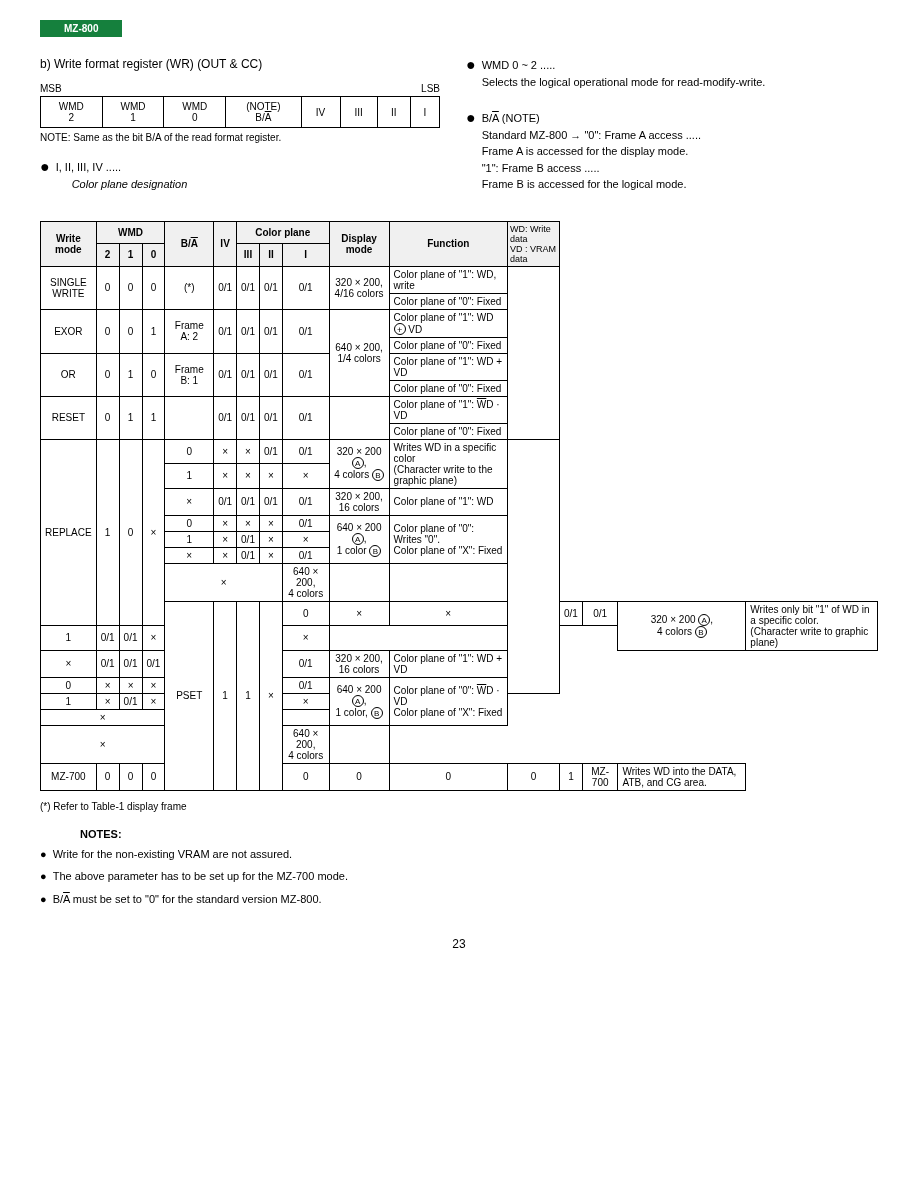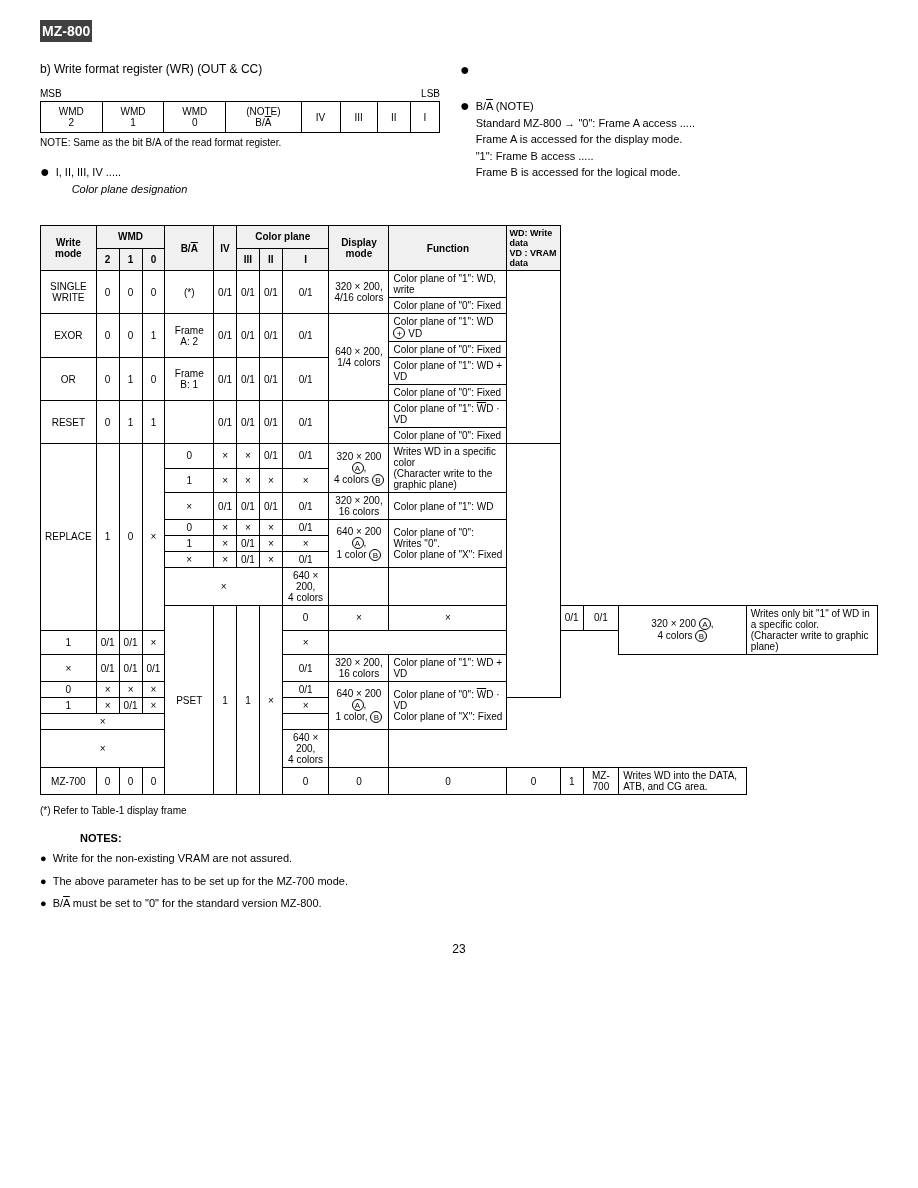--- a/index.html
+++ b/index.html
@@ -6,25 +6,25 @@
     body {
       background: #fff;
       font-family: Arial, Helvetica, sans-serif;
       font-size: 11px;
       color: #000;
       width: 918px;
       min-height: 1188px;
       padding: 20px 40px;
     }
     .header-badge {
-      background: #404040;
+      background: #15803d;
       color: #fff;
       font-weight: bold;
-      font-size: 14px;
-      padding: 3px 2px;
+      font-size: 10px;
+      padding: 3px 24px;
       display: inline-block;
       margin-bottom: 20px;
     }
     .section-title {
       font-size: 12px;
       margin-bottom: 12px;
     }
     
     .register-diagram {
       margin-bottom: 16px;
@@ -47,21 +47,21 @@
       text-align: center;
       padding: 4px 8px;
       font-size: 10px;
     }
     .reg-note {
       font-size: 10px;
     }
     
     .top-section {
       display: flex;
-      gap: 20px;
+      gap: 26px;
       margin-bottom: 20px;
     }
     .left-col {
       flex: 0 0 380px;
     }
     .right-col {
       flex: 1;
     }
     .bullet-item {
       display: flex;
@@ -196,20 +196,24 @@
       <div class="bullet-content">
         <span>I, II, III, IV .....</span>
         <span class="indent">Color plane designation</span>
       </div>
     </div>
   </div>
 
   <div class="right-col">
     <div class="bullet-item">
       <span class="bullet">●</span>
+      <div class="bullet-content">
+        <span>WMD 0 ~ 2 .....</span><br>
+        <span>Selects  the  logical  operational  mode  for  read-modify-write.</span>
+      </div>
     </div>
     <br>
     <div class="bullet-item">
       <span class="bullet">●</span>
       <div class="bullet-content">
         <span>B/<span class="overline">A</span> (NOTE)</span><br>
         <span>Standard MZ-800 → "0":  Frame A access .....</span><br>
         <span>Frame A is accessed for the display mode.</span><br>
         <span>"1":  Frame B access .....</span><br>
         <span>Frame B is accessed for the logical mode.</span>
@@ -222,21 +226,21 @@
 <table class="main-table">
   <thead>
     <tr class="header-row">
       <th rowspan="2">Write<br>mode</th>
       <th colspan="3">WMD</th>
       <th rowspan="2">B/<span class="overline">A</span></th>
       <th rowspan="2">IV</th>
       <th colspan="3">Color plane</th>
       <th rowspan="2">Display mode</th>
       <th rowspan="2">Function</th>
-      <th rowspan="2" style="font-size:9px;font-weight:bold;text-align:left;padding:2px;">WD: Write data<br>VD : VRAM data</th>
+      <th rowspan="2" style="font-size:9px;font-weight:normal;text-align:left;padding:2px;">WD: Write data<br>VD : VRAM data</th>
     </tr>
     <tr class="header-row">
       <th>2</th>
       <th>1</th>
       <th>0</th>
       <th>III</th>
       <th>II</th>
       <th>I</th>
     </tr>
   </thead>

